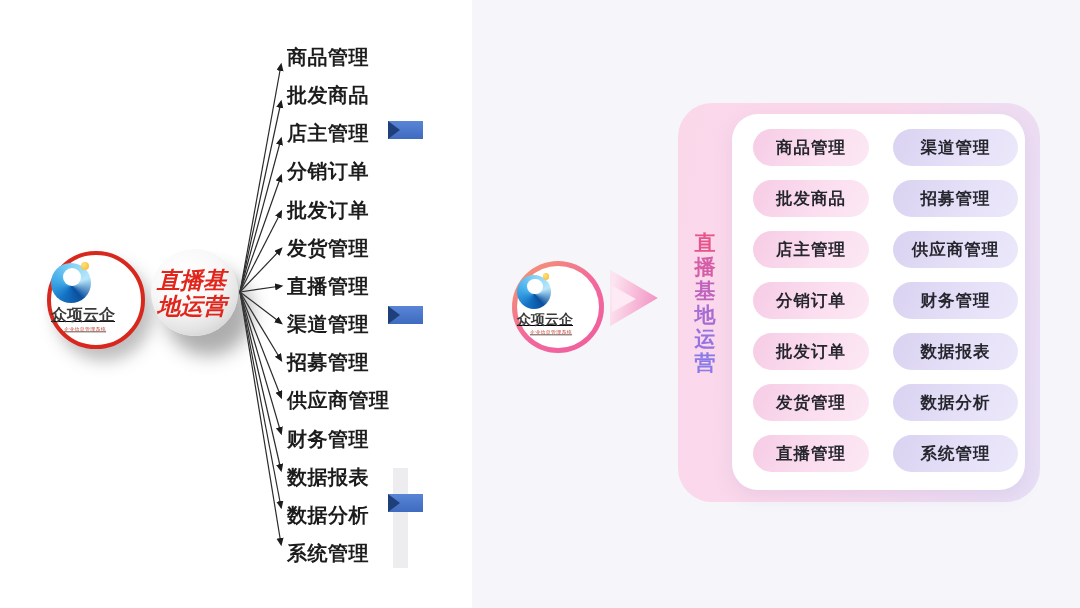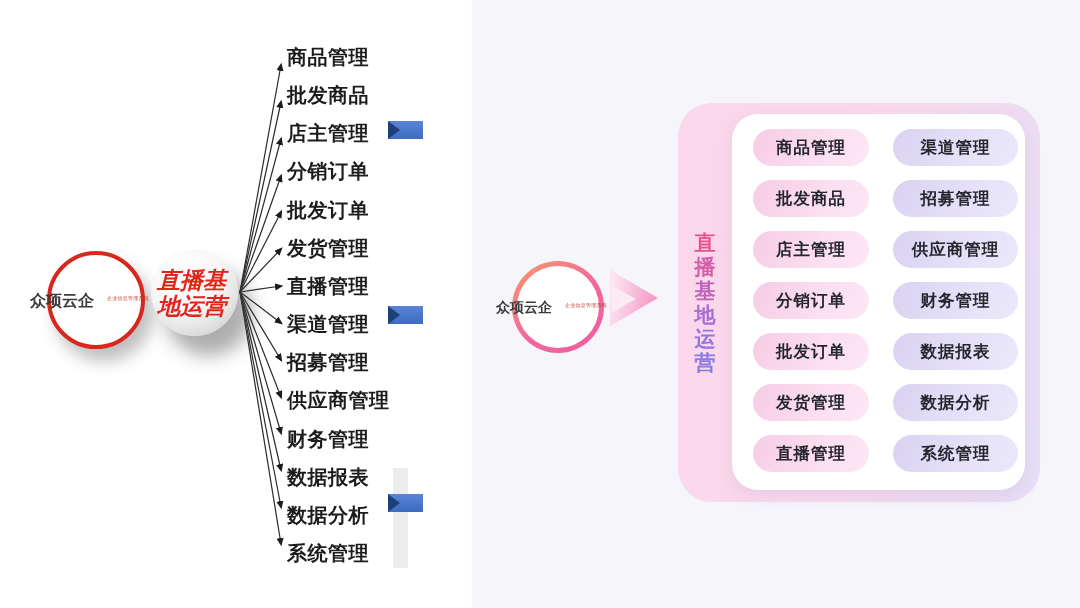--- a/index.html
+++ b/index.html
@@ -6,21 +6,21 @@
   .canvas{
     position:relative;width:1080px;height:608px;overflow:hidden;
     font-family:"Liberation Sans", sans-serif;background:#ffffff;
   }
   
   .right-bg{position:absolute;left:472px;top:0;width:608px;height:608px;background:#f5f5fa;}
 
   
   .logo{
     position:absolute;border-radius:50%;background:#ffffff;
-    display:flex;flex-direction:row;align-items:center;justify-content:center;
+    display:flex;flex-direction:column;align-items:flex-start;justify-content:center;text-decoration:underline;
   }
   .logo-red{
     left:47px;top:251px;width:90px;height:90px;border:4px solid #d8281e;
     box-shadow:8px 12px 16px rgba(110,110,110,.45);
   }
   .logo-pink{
     left:512px;top:261px;width:82px;height:82px;border:5px solid transparent;
     background:linear-gradient(#fff,#fff) padding-box,
                linear-gradient(140deg,#f59a6b 0%,#f2679e 55%,#ef5e9c 100%) border-box;
   }

